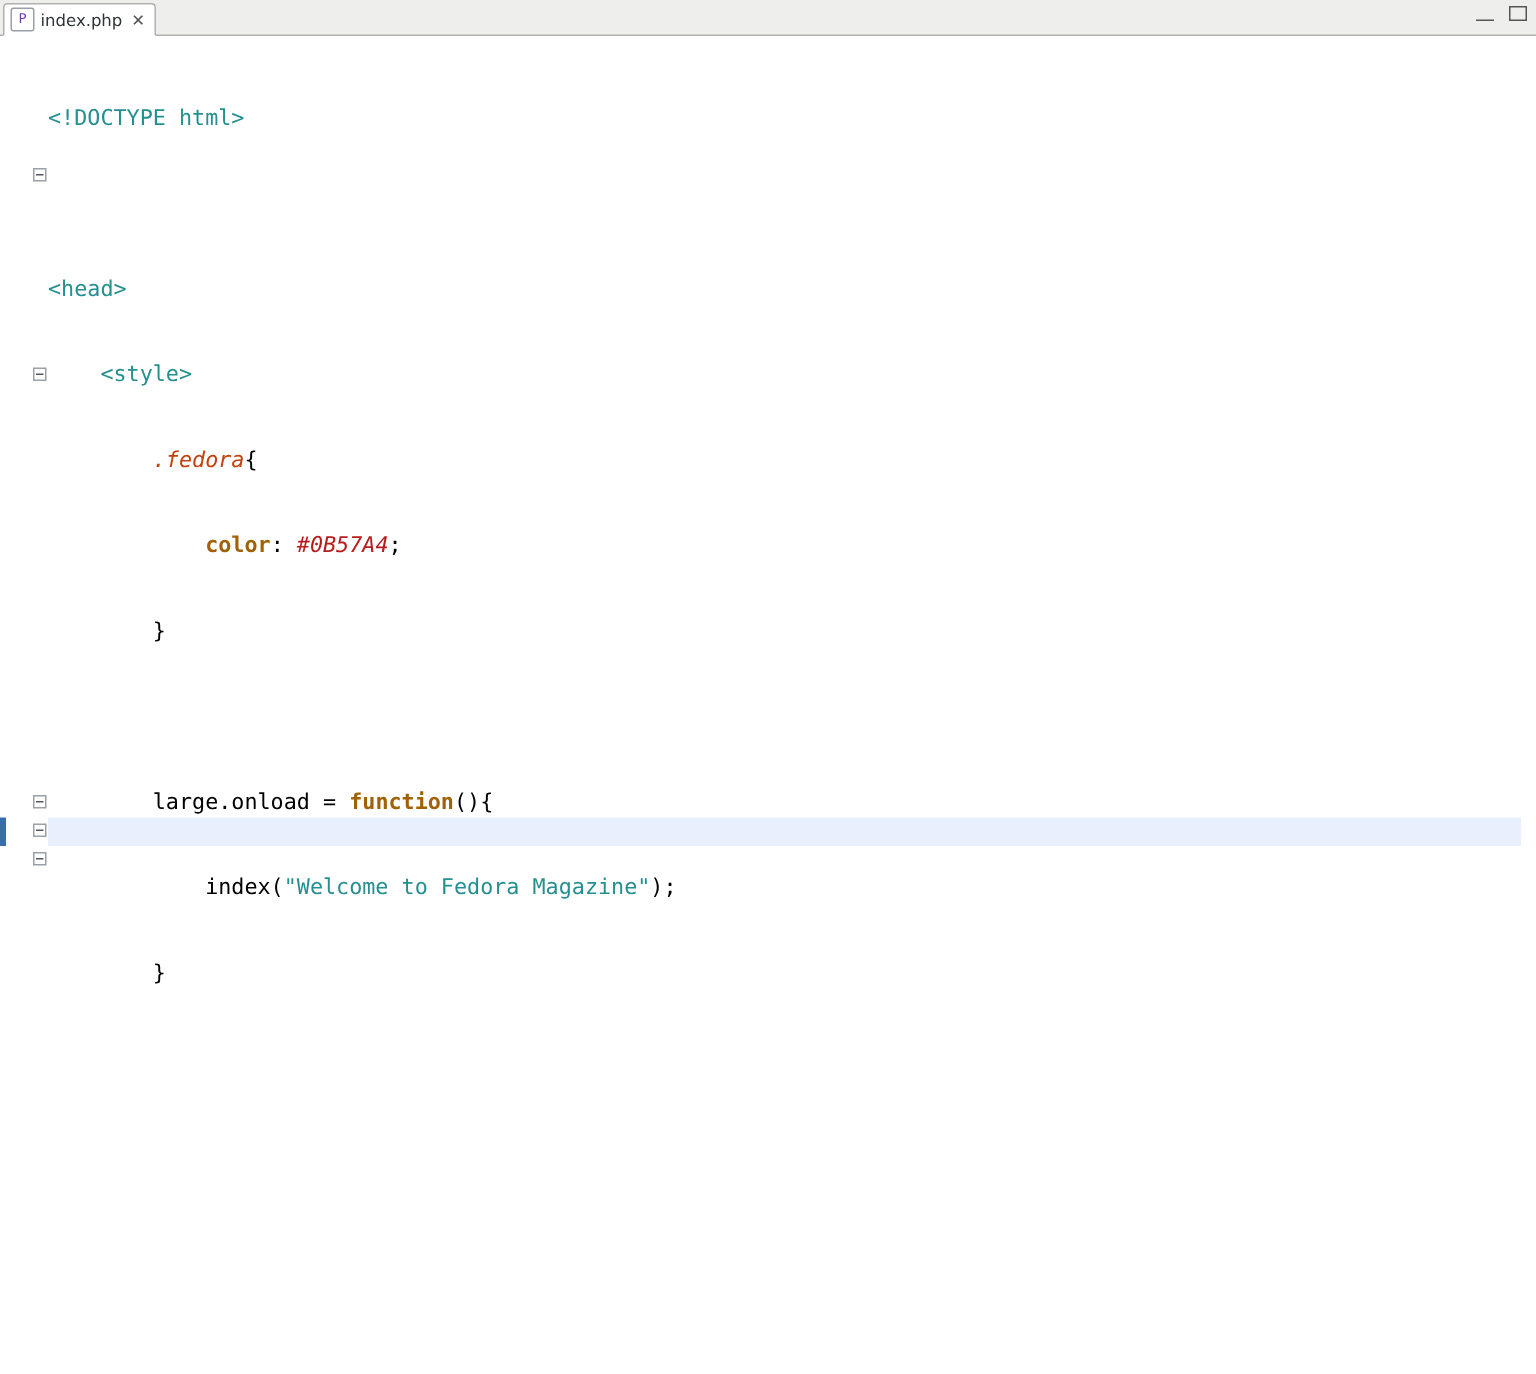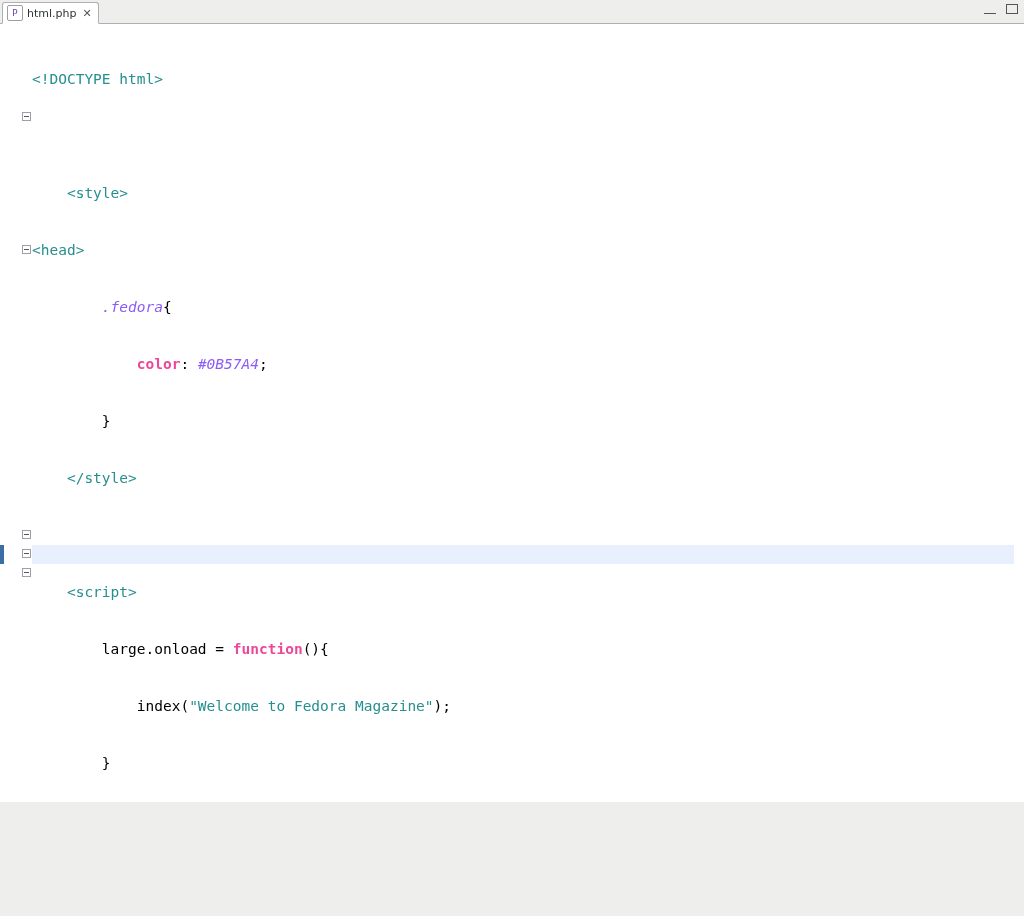--- a/index.html
+++ b/index.html
@@ -85,21 +85,21 @@
   .max-icon::before {
     content: "";
     position: absolute;
     left: 0; top: 0; right: 0; bottom: 0;
     border: 1.5px solid #555;
   }
   
   .editor-area {
     position: relative;
     width: 1024px;
-    height: 778px;
+    height: 892px;
     background: #ffffff;
   }
   .gutter {
     position: absolute;
     left: 0;
     top: 0;
     width: 20px;
     height: 100%;
     background: #ffffff;
     border-right: 1px solid #e8e8e8;
@@ -152,33 +152,33 @@
     position: absolute;
     left: 0;
     width: 4px;
     height: 19px;
     background: #3a6ea5;
   }
   .code span { white-space: pre; }
   .code > div { position: relative; z-index: 1; height: 19px; }
   
   .c-teal   { color: #268f8f; }
-  .c-blueit { color: #8b5cf6; font-style: italic; }
-  .c-redb   { color: #ec4899; font-weight: bold; }
-  .c-teal-it{ color: #8b5cf6; font-style: italic; }
+  .c-blueit { color: #b91c1c; font-style: italic; }
+  .c-redb   { color: #a16207; font-weight: bold; }
+  .c-teal-it{ color: #c2410c; font-style: italic; }
 </style>
 </head>
 <body>
 
 <div class="window">
 
   <div class="tabbar">
     <div class="tab">
       <span class="file-icon">P</span>
-      <span>html.php</span>
+      <span>index.php</span>
       <span class="close-x">✕</span>
     </div>
     <div class="toolbar-icons">
       <span class="toolbar-icon min-icon" title="minimize"></span>
       <span class="toolbar-icon max-icon" title="maximize"></span>
     </div>
   </div>
 
   <div class="editor-area">
     <div class="gutter"></div>
@@ -189,28 +189,26 @@
 
     <span class="fold" style="top:88px;"></span>
     <span class="fold" style="top:221px;"></span>
     <span class="fold" style="top:506px;"></span>
     <span class="fold" style="top:525px;"></span>
     <span class="fold" style="top:544px;"></span>
 
     <div class="code">
       <div><span class="c-teal">&lt;!DOCTYPE html&gt;</span></div>
       <div><span></span></div>
+      <div><span class="c-teal">&lt;</span><span class="c-teal">head</span><span class="c-teal">&gt;</span></div>
       <div><span>    </span><span class="c-teal">&lt;</span><span class="c-teal">style</span><span class="c-teal">&gt;</span></div>
-      <div><span class="c-teal">&lt;</span><span class="c-teal">head</span><span class="c-teal">&gt;</span></div>
       <div><span>        </span><span class="c-teal-it">.fedora</span><span>{</span></div>
       <div><span>            </span><span class="c-redb">color</span><span>: </span><span class="c-blueit">#0B57A4</span><span>;</span></div>
       <div><span>        </span><span>}</span></div>
-      <div><span>    </span><span class="c-teal">&lt;/</span><span class="c-teal">style</span><span class="c-teal">&gt;</span></div>
       <div><span></span></div>
-      <div><span>    </span><span class="c-teal">&lt;</span><span class="c-teal">script</span><span class="c-teal">&gt;</span></div>
       <div><span>        large.onload = </span><span class="c-redb">function</span><span>(){</span></div>
       <div><span>            index(</span><span class="c-teal">"Welcome to Fedora Magazine"</span><span>);</span></div>
       <div><span>        }</span></div>
       
       
       
       
       
       
       

